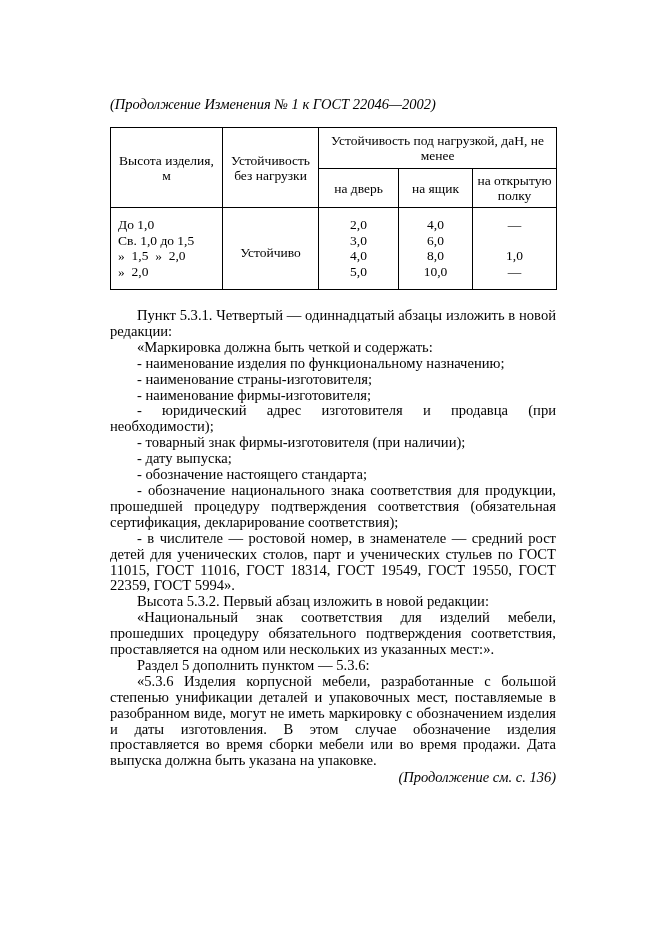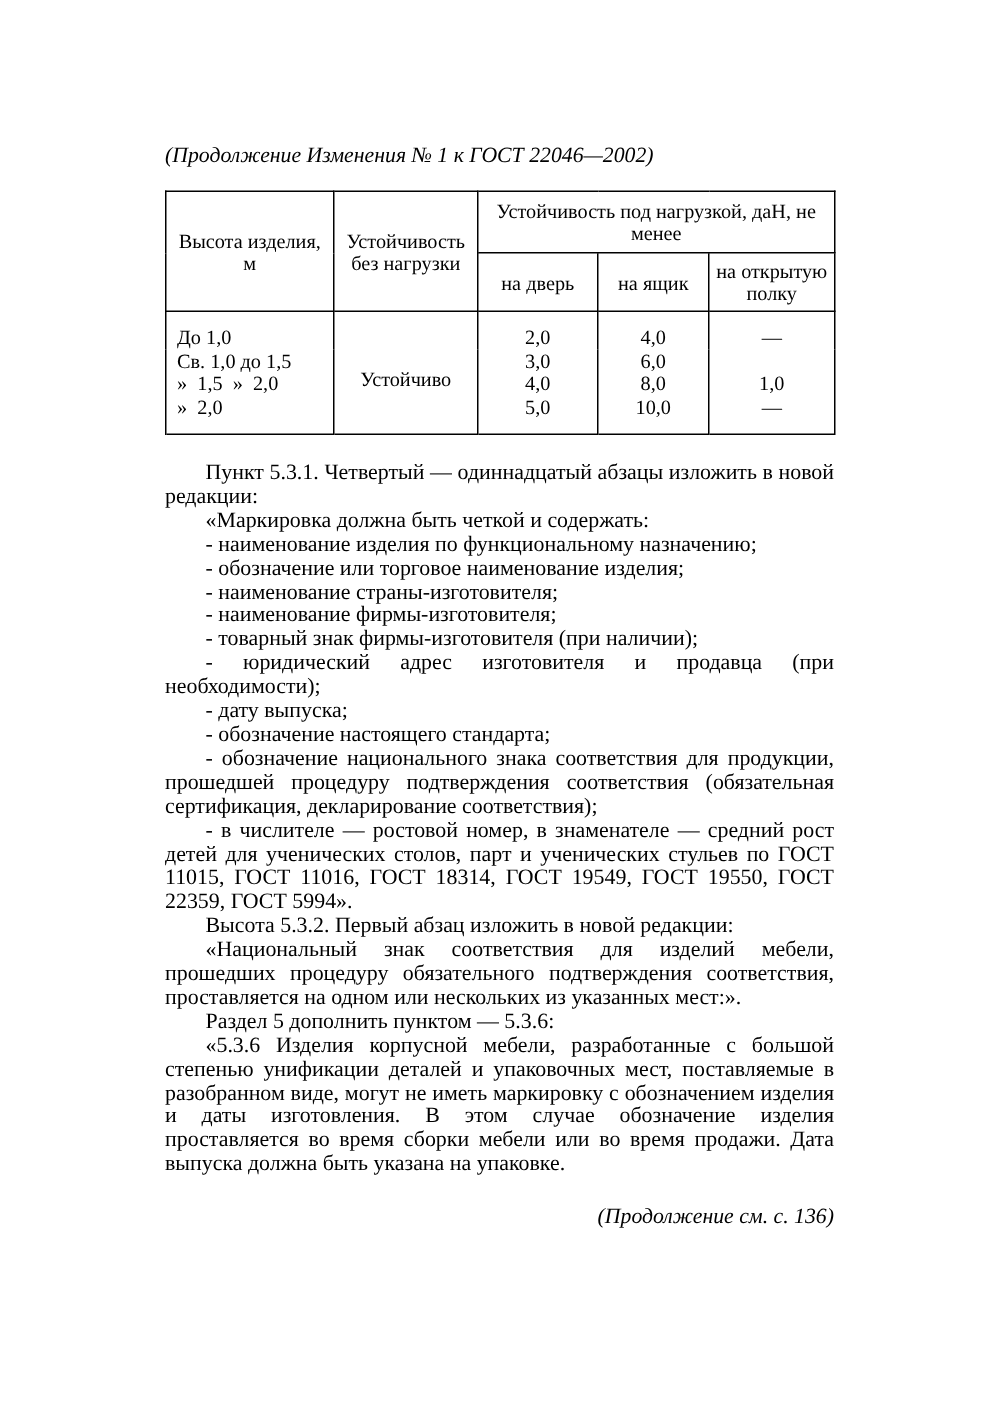--- a/index.html
+++ b/index.html
@@ -61,21 +61,21 @@
     font-size: 14.6px;
     line-height: 15.9px;
     text-align: justify;
     text-indent: 27px;
   }
 
   .footer-ref {
     font-style: italic;
     font-size: 14.5px;
     text-align: right;
-    margin-top: 18px;
+    margin-top: 0;
   }
 </style>
 </head>
 <body>
 
 <div class="page">
   <div class="content">
 
     <p class="cont-header">(Продолжение Изменения № 1 к ГОСТ 22046—2002)</p>
 
@@ -126,25 +126,24 @@
           <td>10,0</td>
           <td>—</td>
         </tr>
       </tbody>
     </table>
 
     <div class="body-text">
       <p class="para">Пункт 5.3.1. Четвертый — одиннадцатый абзацы изложить в новой редакции:</p>
       <p class="para">«Маркировка должна быть четкой и содержать:</p>
       <p class="para">- наименование изделия по функциональному назначению;</p>
-      <p class="para">- обозначение или торговое наименование изделия;</p>
       <p class="para">- наименование страны-изготовителя;</p>
       <p class="para">- наименование фирмы-изготовителя;</p>
+      <p class="para">- юридический адрес изготовителя и продавца (при необходимости);</p>
       <p class="para">- товарный знак фирмы-изготовителя (при наличии);</p>
-      <p class="para">- юридический адрес изготовителя и продавца (при необходимости);</p>
       <p class="para">- дату выпуска;</p>
       <p class="para">- обозначение настоящего стандарта;</p>
       <p class="para">- обозначение национального знака соответствия для продукции, прошедшей процедуру подтверждения соответствия (обязательная сертификация, декларирование соответствия);</p>
       <p class="para">- в числителе — ростовой номер, в знаменателе — средний рост детей для ученических столов, парт и ученических стульев по ГОСТ 11015, ГОСТ 11016, ГОСТ 18314, ГОСТ 19549, ГОСТ 19550, ГОСТ 22359, ГОСТ 5994».</p>
       <p class="para">Высота 5.3.2. Первый абзац изложить в новой редакции:</p>
       <p class="para">«Национальный знак соответствия для изделий мебели, прошедших процедуру обязательного подтверждения соответствия, проставляется на одном или нескольких из указанных мест:».</p>
       <p class="para">Раздел 5 дополнить пунктом — 5.3.6:</p>
       <p class="para">«5.3.6 Изделия корпусной мебели, разработанные с большой степенью унификации деталей и упаковочных мест, поставляемые в разобранном виде, могут не иметь маркировку с обозначением изделия и даты изготовления. В этом случае обозначение изделия проставляется во время сборки мебели или во время продажи. Дата выпуска должна быть указана на упаковке.</p>
     </div>
 

